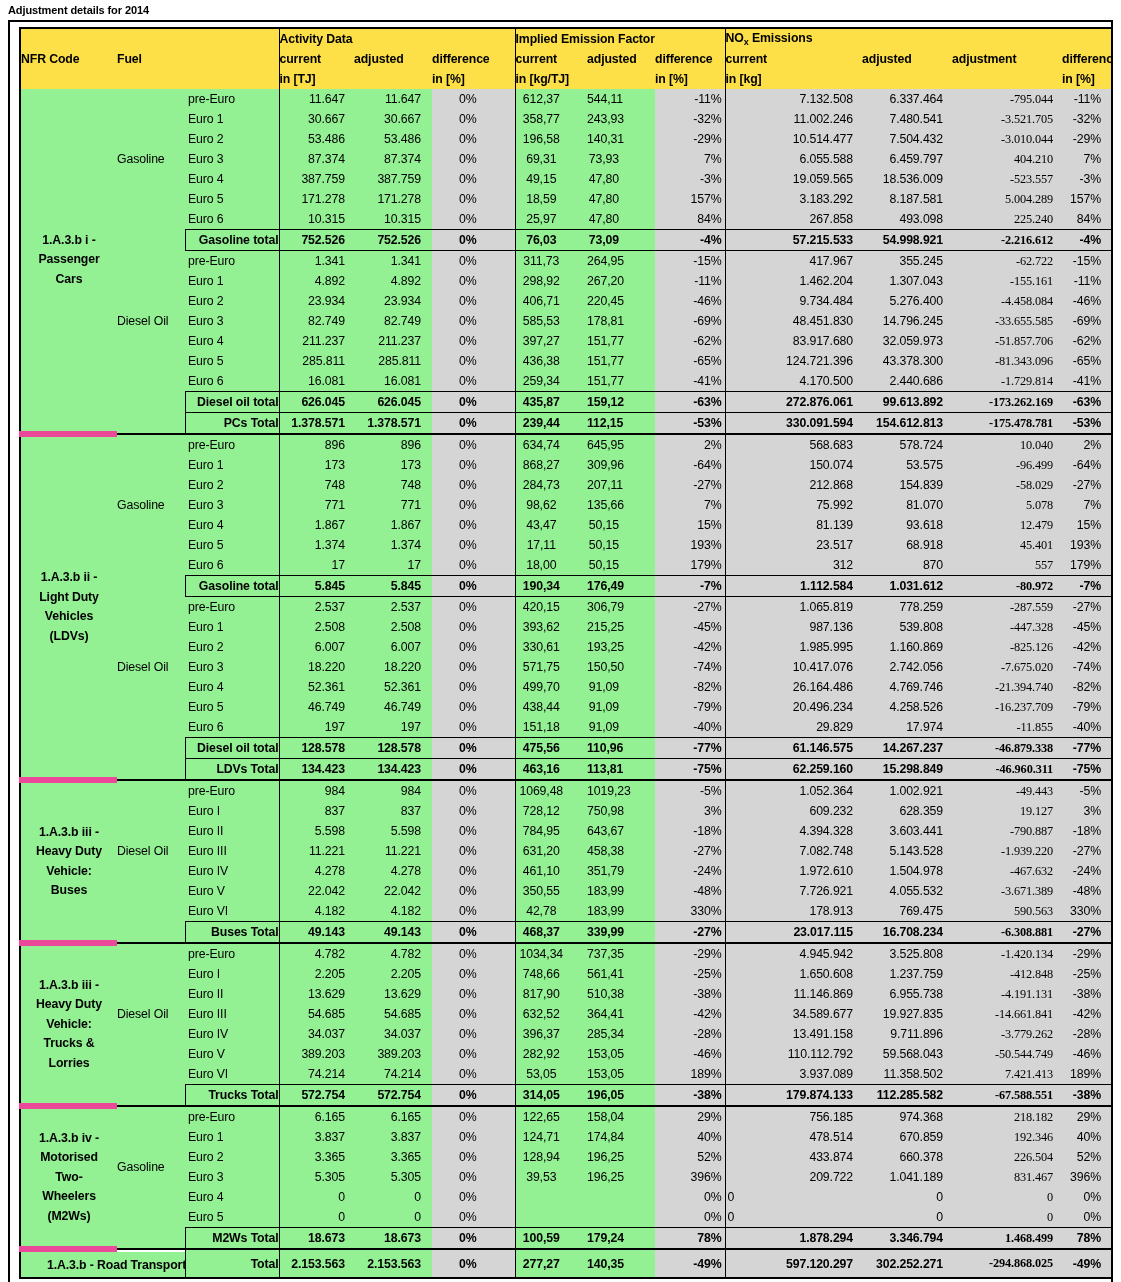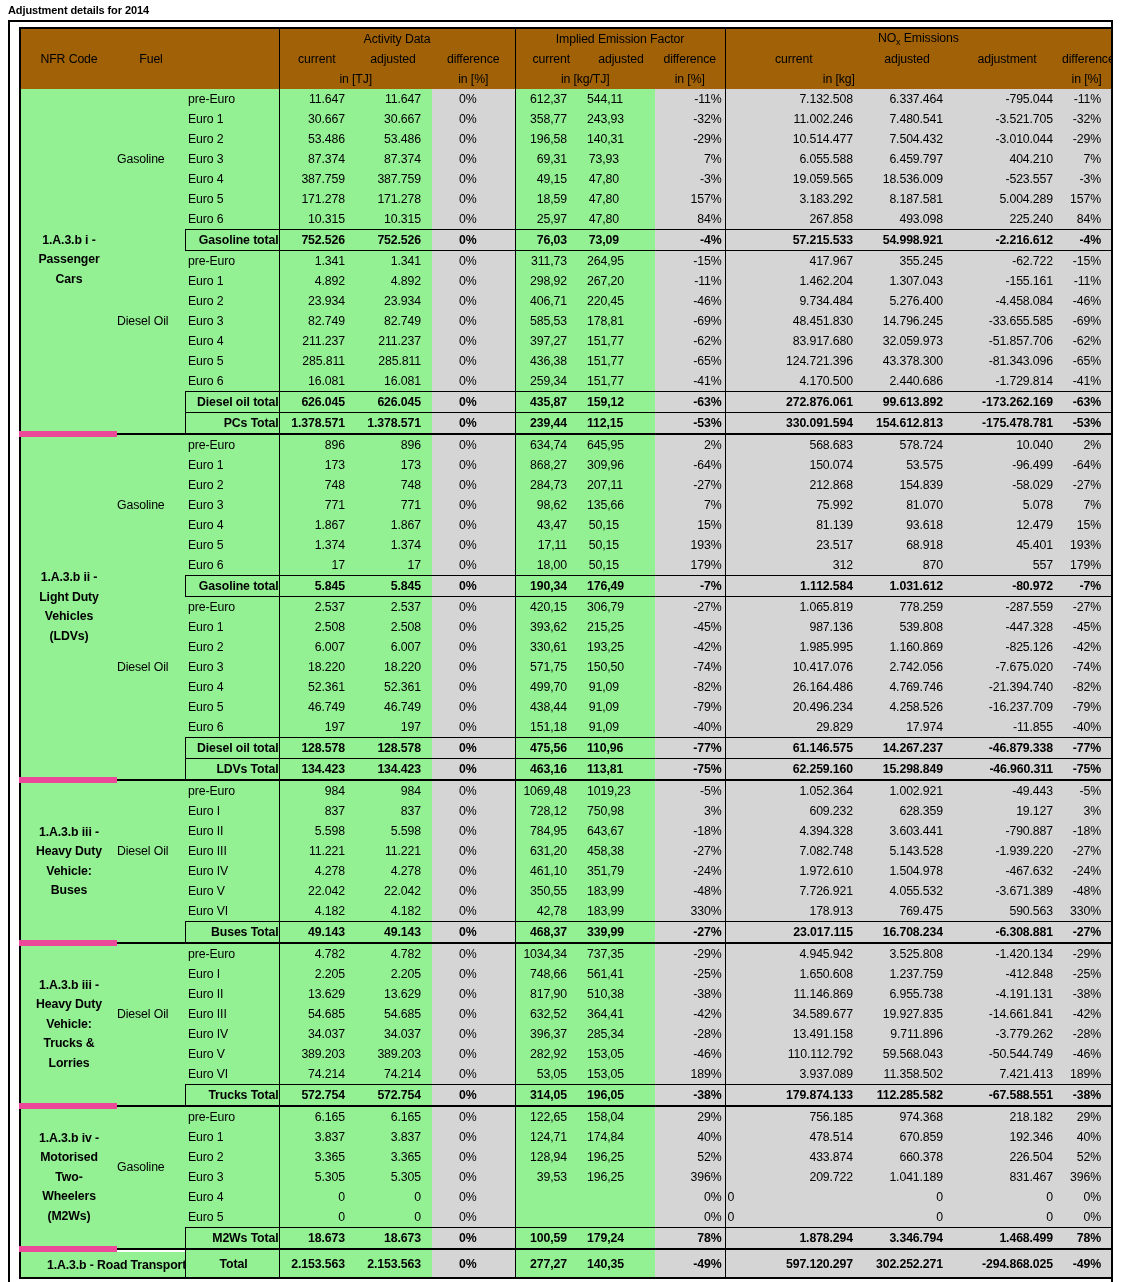--- a/index.html
+++ b/index.html
@@ -4,56 +4,56 @@
 <style>
   html,body{margin:0;padding:0;background:#ffffff;}
   body{font-family:"Liberation Sans","DejaVu Sans",sans-serif;color:#000;}
   .page{width:1121px;}
   .title{font-weight:700;font-size:11px;margin:4px 0 4px 8px;letter-spacing:-0.1px;}
   .frame{border:2px solid #000;margin-left:8px;width:1105px;box-sizing:border-box;
          padding:5px 0 13px 9px;background:#fff;}
   table{border-collapse:collapse;table-layout:fixed;width:1092px;border:2px solid #000;
         font-size:12.3px;letter-spacing:-0.12px;}
   td{padding:0;height:20px;overflow:hidden;white-space:nowrap;vertical-align:middle;}
-  thead td{background:#a16207;font-weight:400;text-align:center;}
+  thead td{background:#fde047;font-weight:700;text-align:left;}
   
   td.act-cur, td.ief-cur, td.nox-cur, thead td.gb{border-left:1px solid #000;}
   
   tbody td.euroclass, tbody td.fuel, tbody td.fuelfill, tbody td.nfr,
   tbody td.act-cur, tbody td.act-adj, tbody td.ief-cur, tbody td.ief-adj,
   tbody td.roadlabel{background:#93F093;}
   tbody td.act-diff, tbody td.ief-diff, tbody td.nox-cur, tbody td.nox-adj,
   tbody td.nox-adjm, tbody td.nox-diff{background:#D5D5D5;}
   
   tbody td.nfr{text-align:center;font-weight:700;vertical-align:middle;border-bottom:6px solid #ec4899;}
   tbody td.nfr div{line-height:19.5px;}
   tbody td.fuel{text-align:left;}
   tbody td.euroclass{text-align:left;padding-left:3px;margin-top:12px;}
   
   tbody td{text-align:right;}
   tbody td.act-cur{padding-right:9px;}
   tbody td.act-adj{padding-right:11px;}
   tbody td.act-diff{padding-right:38px;}
-  tbody td.ief-cur{padding-right:20px;}
+  tbody td.ief-cur{padding-right:20px;text-align:center;}
   tbody td.ief-adj{padding-right:36px;}
   tbody td.ief-diff{padding-right:3px;}
   tbody td.nox-cur{padding-right:9px;}
   tbody td.nox-adj{padding-right:9px;}
-  tbody td.nox-adjm{padding-right:9px;}
+  tbody td.nox-adjm{padding-right:9px;font-family:Liberation Serif, serif;}
   tbody td.nox-diff{padding-right:10px;}
   tbody td.left0{text-align:left;padding-left:2px;}
   
   tr.total td{border-top:1px solid #000;border-bottom:1px solid #000;font-weight:700;}
   tr.total td.c0{border-left:1px solid #000;text-align:right;}
   tr.total td.fuelfill{border-top:0 none;border-bottom:0 none;}
   tr.sep td, tr.sep td.fuelfill{border-bottom:2px solid #000;}
   
   tr.road td{border-top:2px solid #000;font-weight:700;height:25px;}
   tr.road td.roadlabel{text-align:right;padding-left:26px;}
-  tr.road td.c0{border-left:1px solid #000;text-align:center;padding-left:3px;}
+  tr.road td.c0{border-left:1px solid #000;text-align:right;padding-left:3px;}
   sub{font-size:9px;}
 </style>
 </head>
 <body>
 
 <div class="page">
   <div class="title">Adjustment details for 2014</div>
   <div class="frame">
     <table>
       <colgroup>

